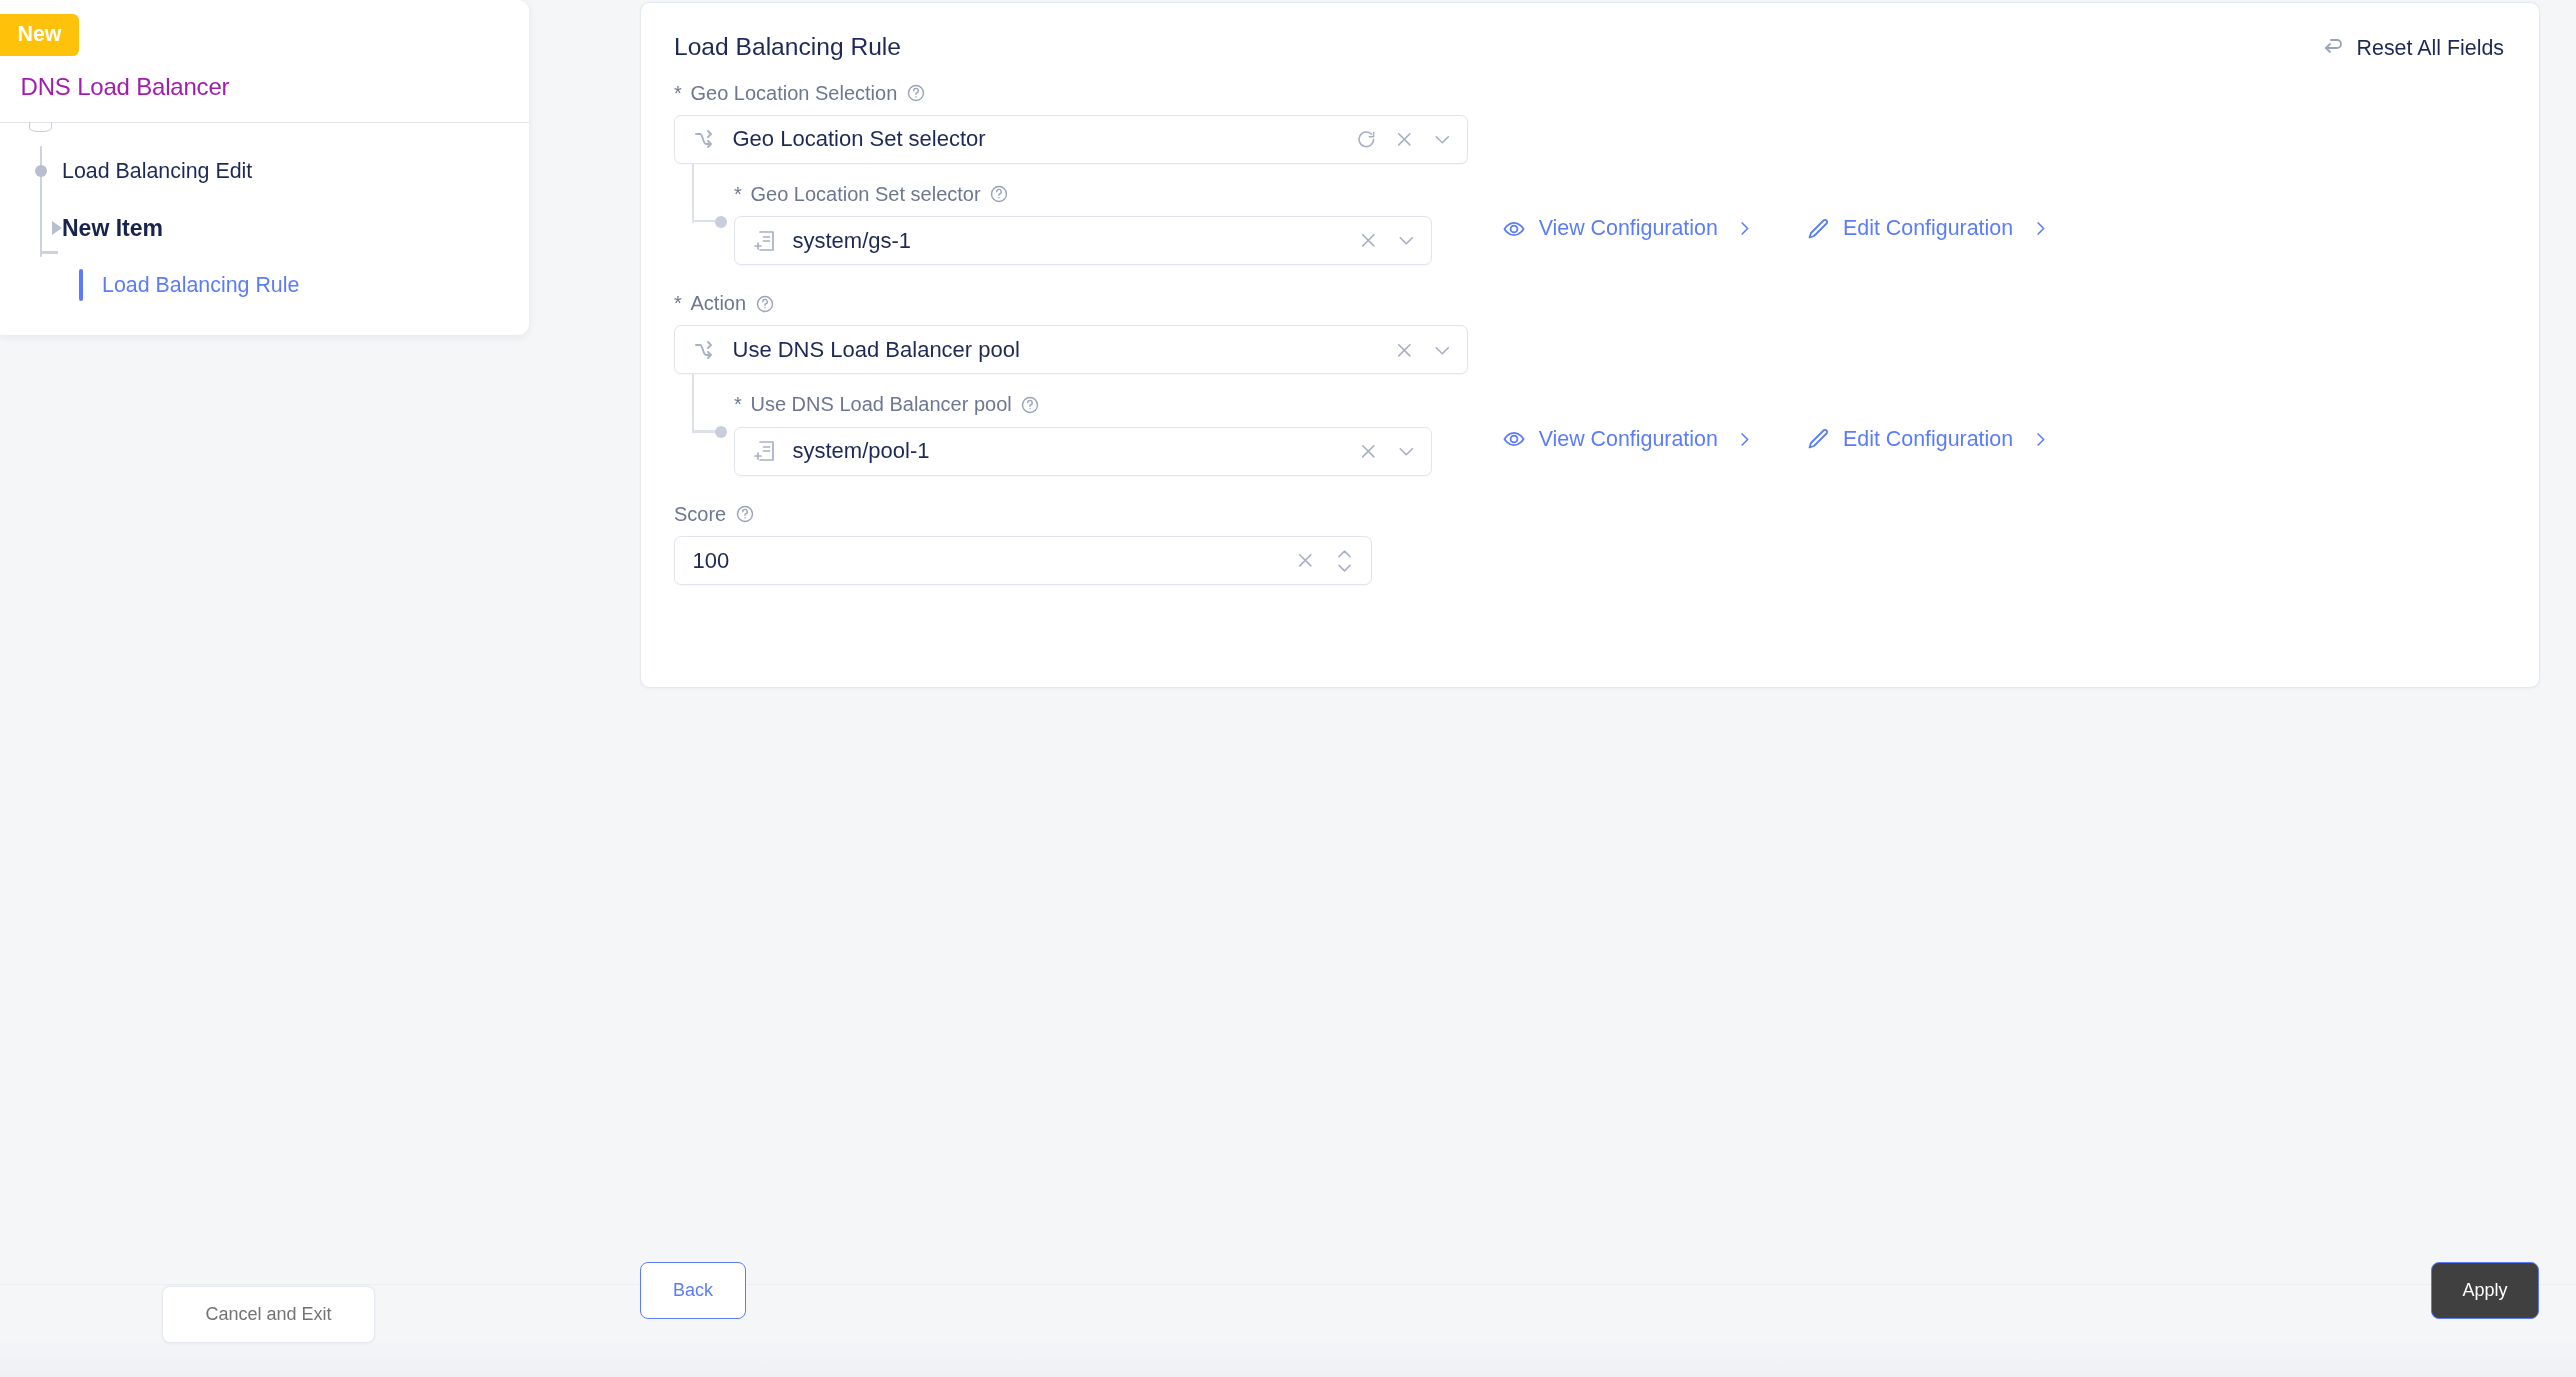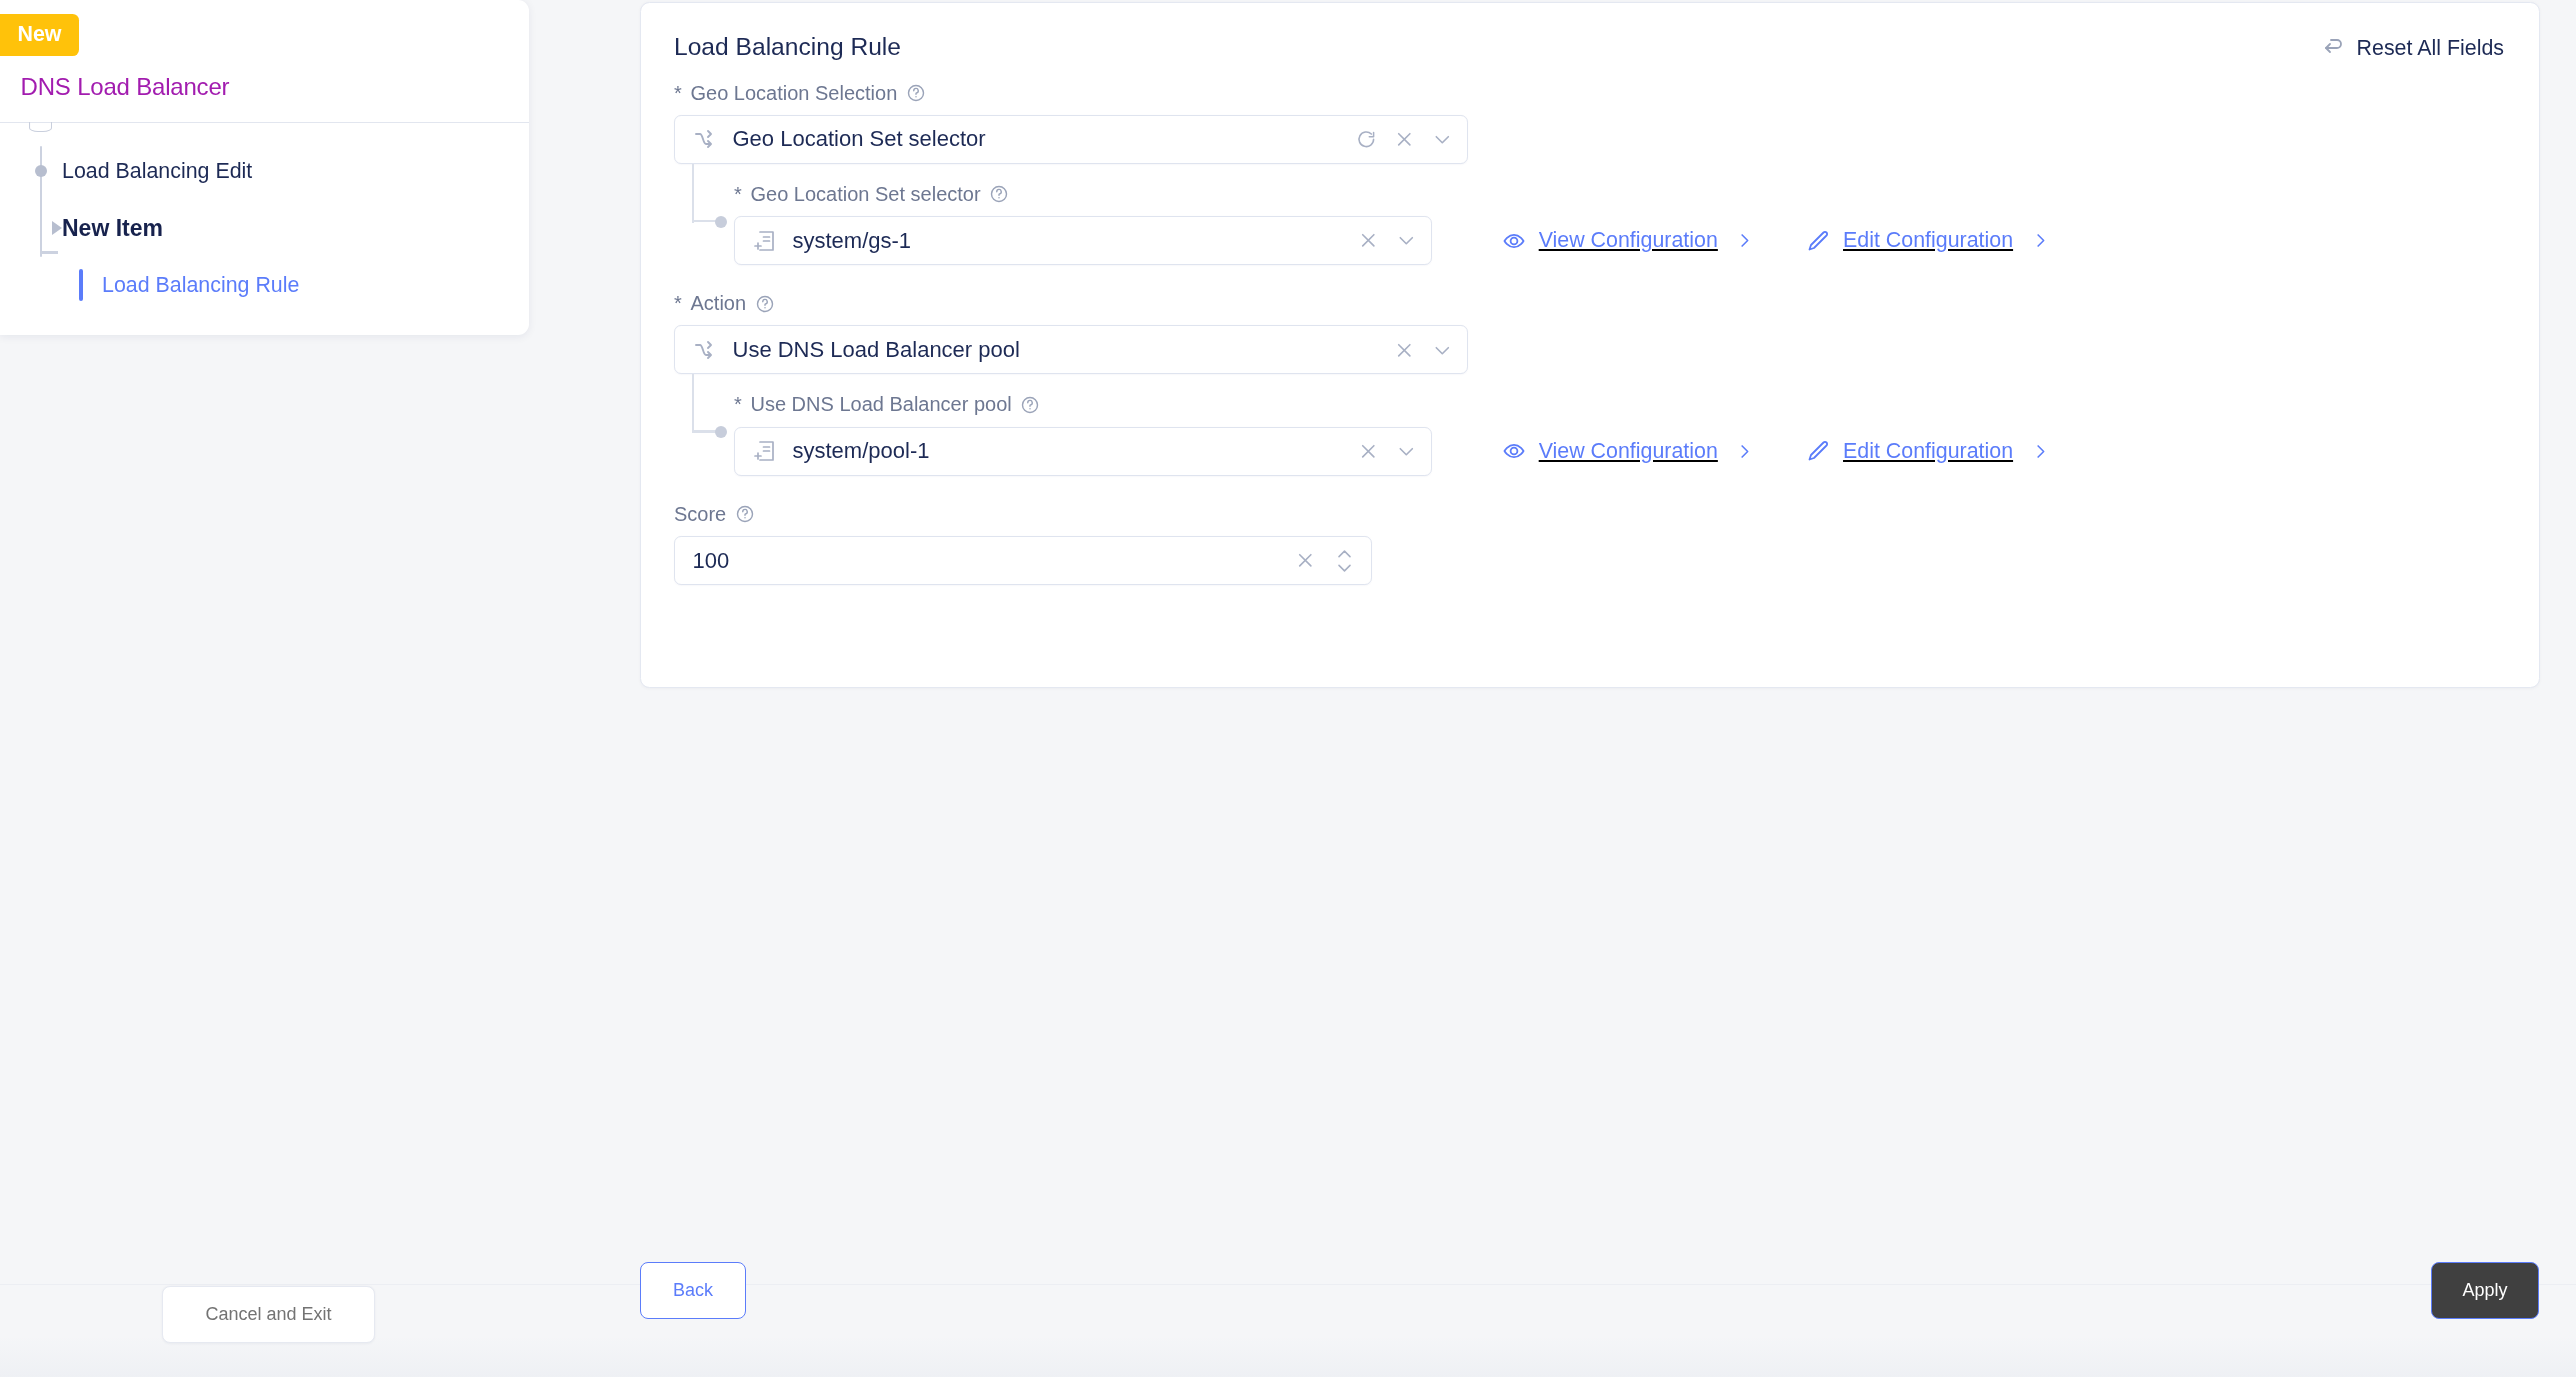--- a/index.html
+++ b/index.html
@@ -251,24 +251,24 @@
     position: absolute;
     left: 41px;
     top: 52px;
     width: 12px;
     height: 12px;
     border-radius: 50%;
     background: #c7cddb;
   }
   .nest .nest-label { margin-left: 12px; margin-bottom: 10.3px; }
 
-  .row-inline { display: flex; align-items: center; }
+  .row-inline { display: flex; align-items: flex-start; }
   .nested-select { width: 698px; margin-left: 12px; }
 
-  .cfg-links { display: flex; align-items: center; margin-left: 70px; gap: 52px; text-decoration: underline; }
+  .cfg-links { display: flex; align-items: center; margin-left: 70px; gap: 52px; }
   .cfg-link {
     display: flex;
     align-items: center;
     gap: 12.7px;
     color: #5b7cfa;
     font-size: 21.4px;
     cursor: pointer;
   }
   .cfg-link .chev { margin-left: 4.8px; display: flex; }
 

